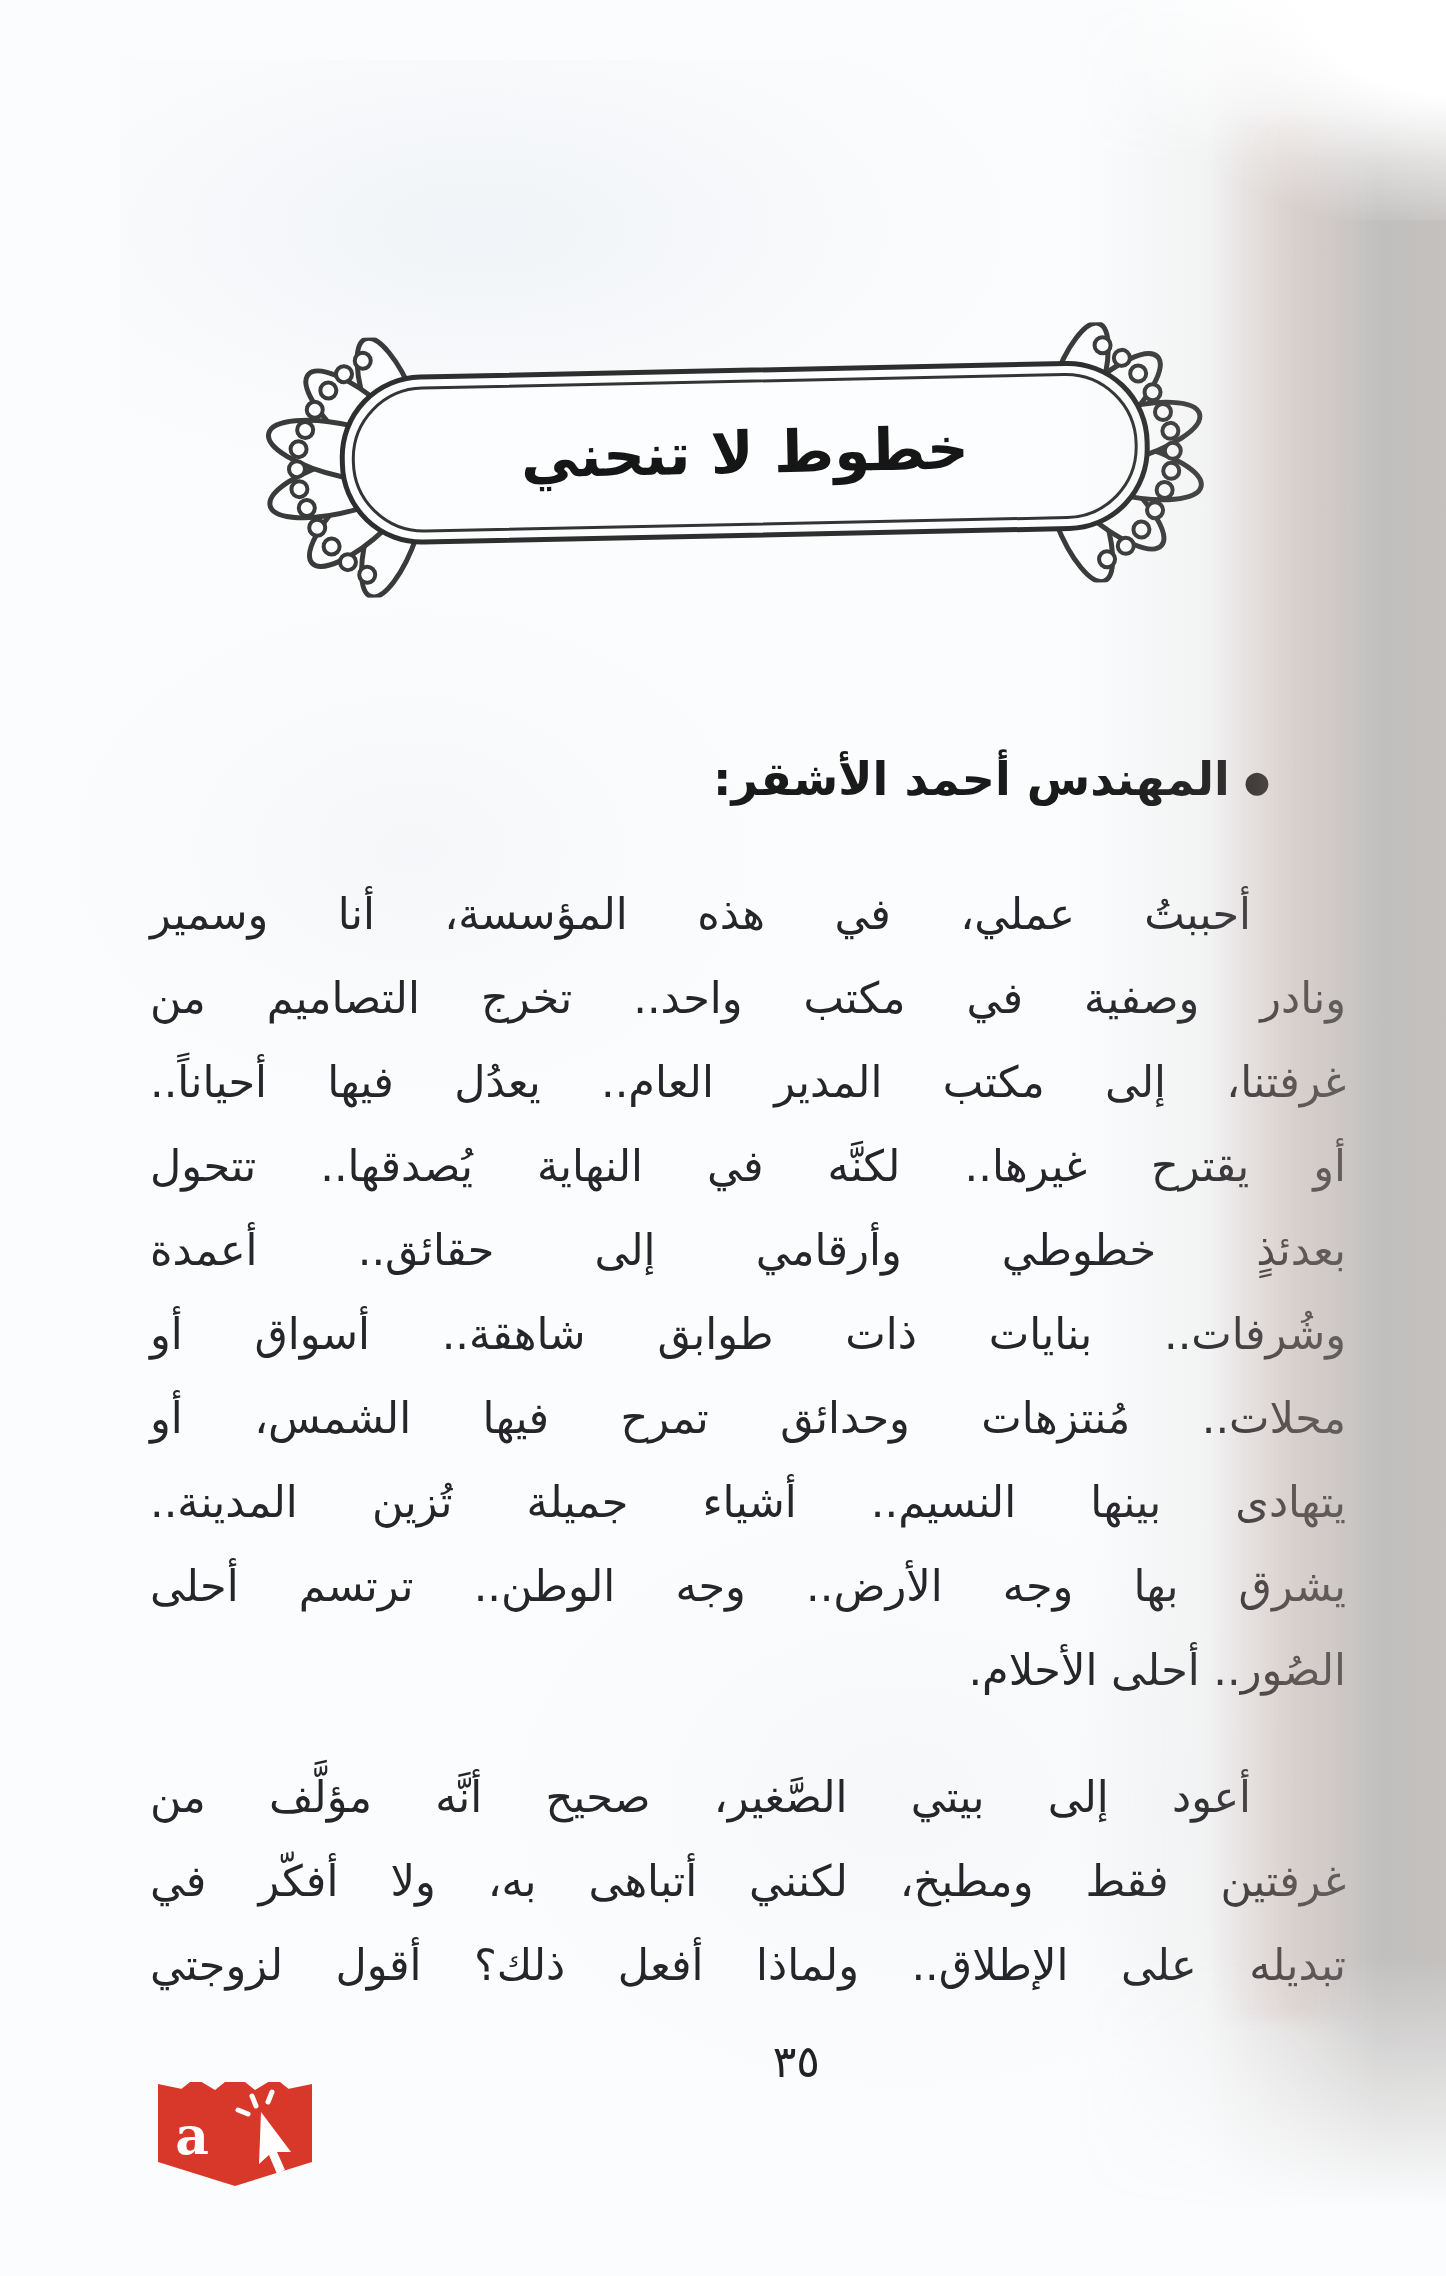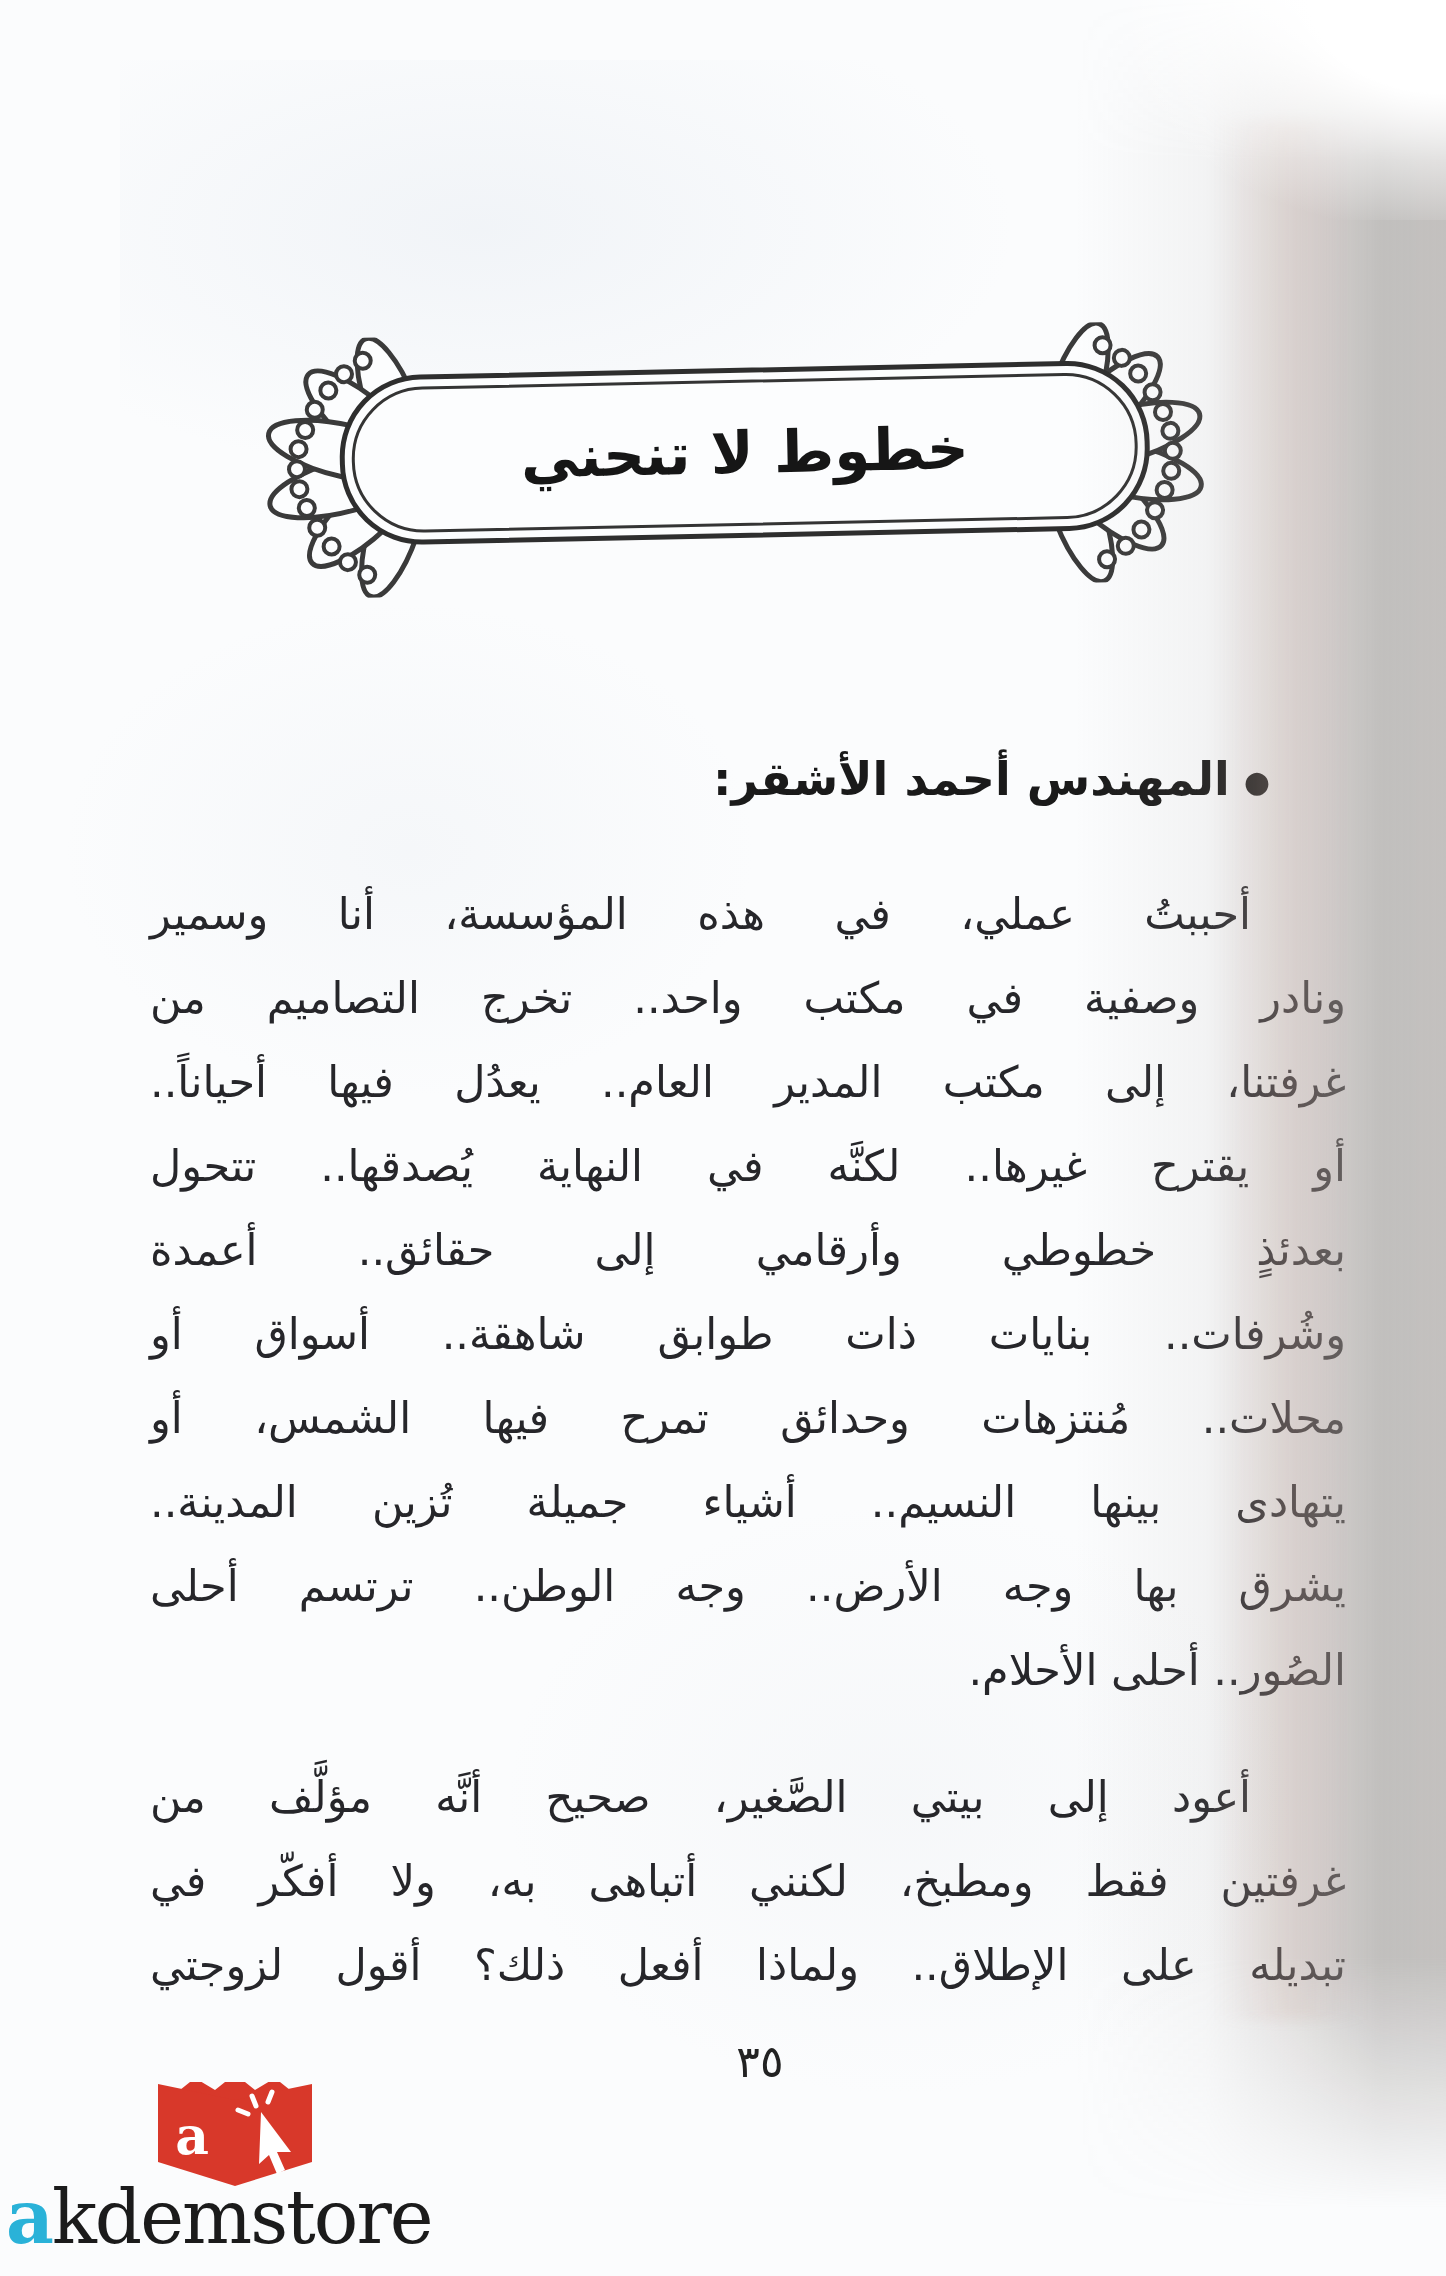--- a/index.html
+++ b/index.html
@@ -42,21 +42,21 @@
   .textblock{position:absolute;left:150px;width:1196px;direction:rtl;
     color:#26262a;font-size:43px;z-index:3;}
   .p1{top:872px;}
   .p2{top:1755px;}
   .tline{height:84px;line-height:84px;text-align:justify;text-align-last:justify;
     white-space:nowrap;box-sizing:border-box;}
   .tline.indent{padding-right:95px;}
   .tline.para-end{text-align-last:right;}
 
   
-  .pagenum{position:absolute;left:700px;top:2036px;width:120px;text-align:center;
+  .pagenum{position:absolute;left:700px;top:2036px;width:120px;text-align:right;
     font-size:44px;color:#222;z-index:3;}
 
   
   .gutter{position:absolute;right:0;top:0;width:370px;height:2276px;z-index:40;
     pointer-events:none;
     background:linear-gradient(to right,
       rgba(173,168,164,0) 0%,
       rgba(173,168,164,.10) 35%,
       rgba(166,160,156,.38) 60%,
       rgba(152,147,144,.58) 82%,
@@ -194,18 +194,15 @@
       <text x="52" y="72" text-anchor="middle" font-family="DejaVu Serif, serif" font-size="52" font-weight="bold" fill="#ffffff">a</text>
       <g>
         <polygon points="121,30 151,70 137,70 145,88 137,92 129,73 119,82" fill="#ffffff"></polygon>
         <g stroke="#ffffff" stroke-width="5" stroke-linecap="round">
           <line x1="116" y1="24" x2="112" y2="14"></line>
           <line x1="108" y1="32" x2="98" y2="28"></line>
           <line x1="128" y1="20" x2="132" y2="10"></line>
         </g>
       </g>
     </svg>
-    <div class="logo-word">
-      <span class="a">a</span><span class="rest">kdemstore</span>
-    </div>
   </div>
 
 </div>
 
 </body></html>

